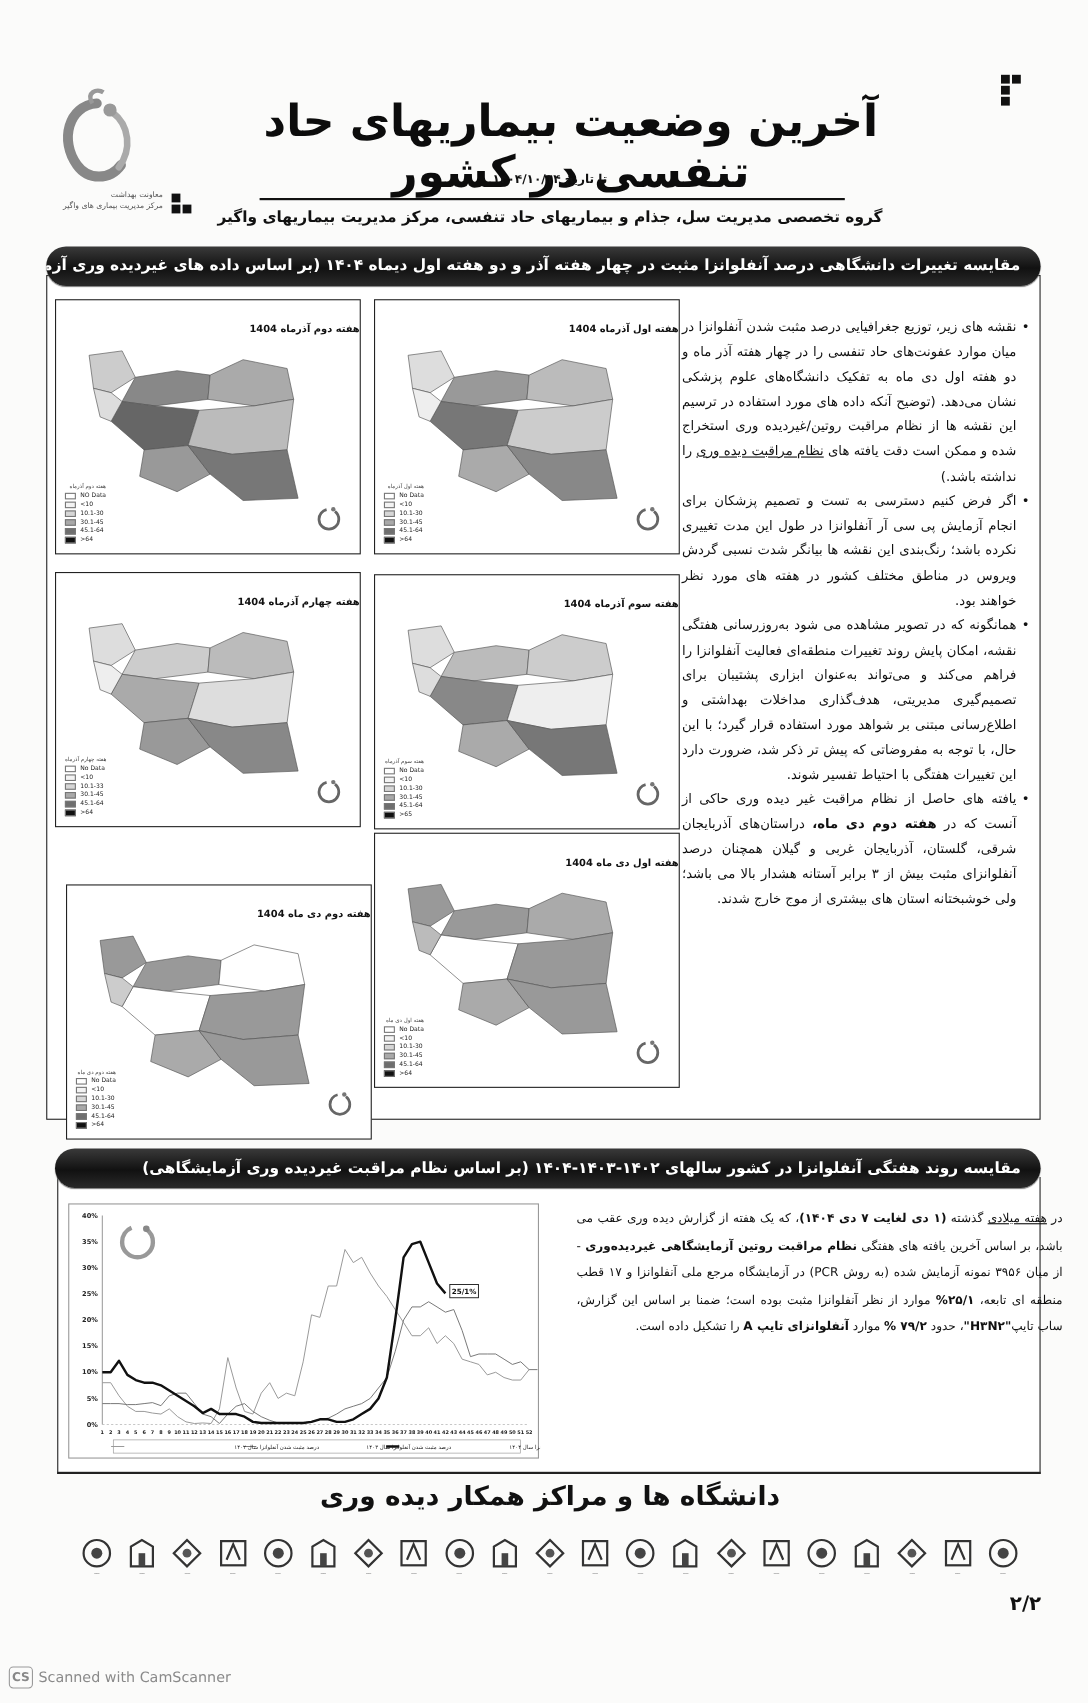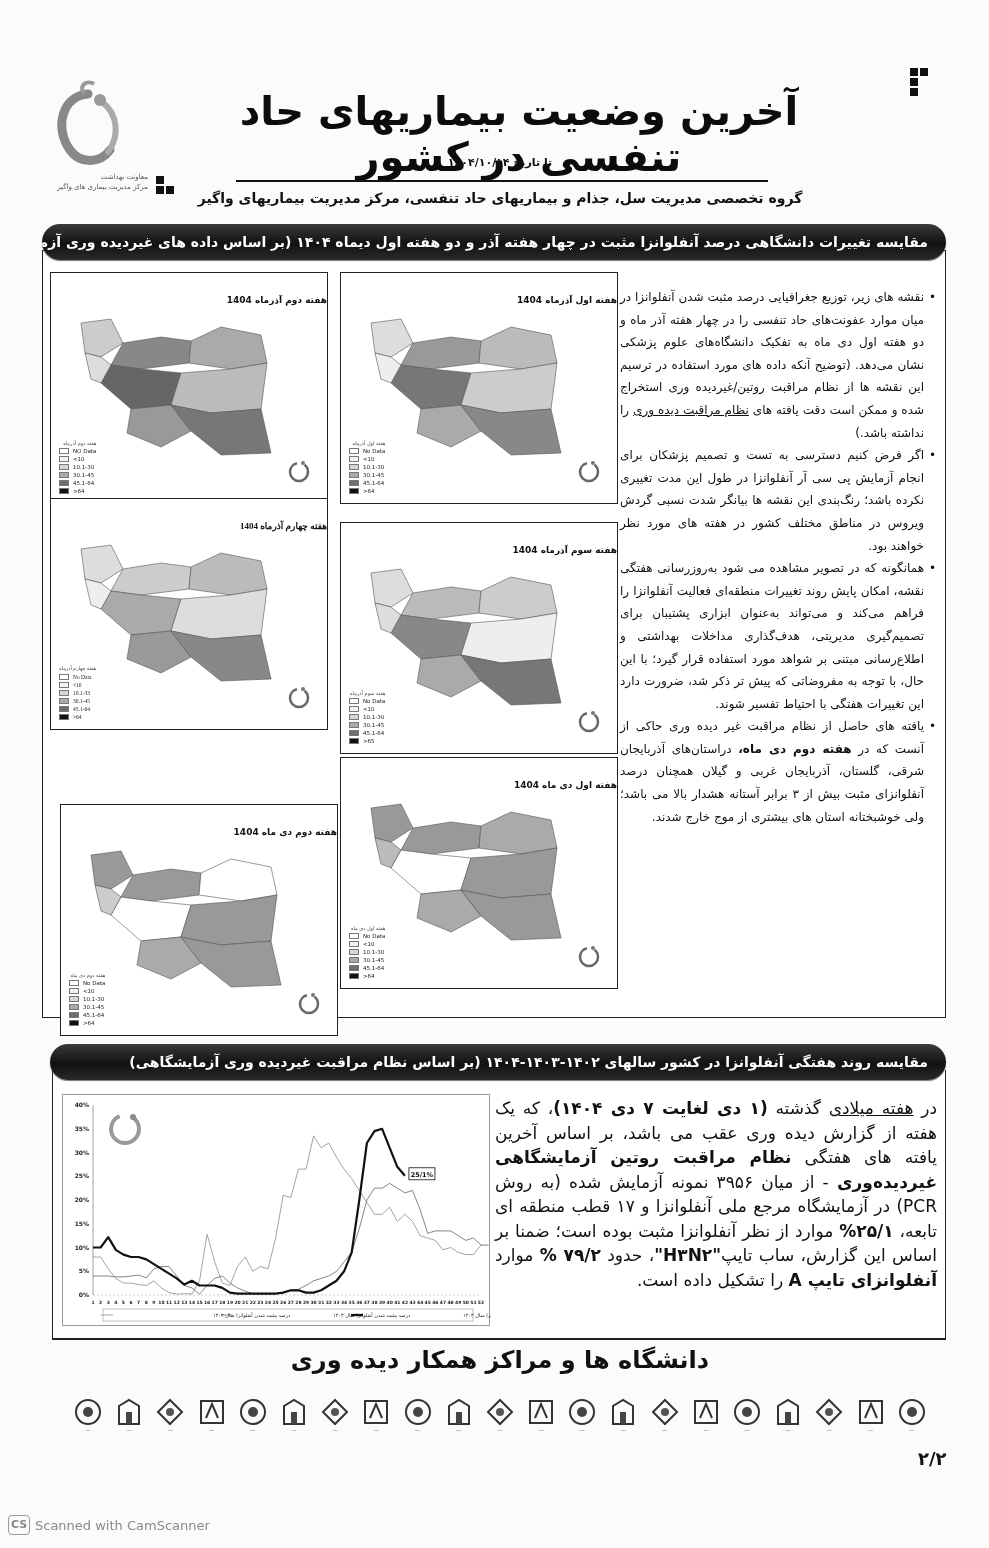--- a/index.html
+++ b/index.html
@@ -39,21 +39,21 @@
 
   
   .text-col { position: absolute; left: 620px; top: 286px; width: 316px; direction: rtl; text-align: justify; font-size: 12px; line-height: 22.6px; }
   .bullet { position: relative; padding-right: 12px; }
   .bullet::before { content: "•"; position: absolute; right: 0; top: 0; }
   .ul { text-decoration: underline; }
   b { font-weight: bold; }
 
   
   .chart-box { position: absolute; left: 62px; top: 1094px; width: 428px; height: 232px; border: 1px solid #999; background: #fff; }
-  .chart-text { position: absolute; left: 495px; top: 1096px; width: 442px; direction: rtl; text-align: justify; font-size: 17px; line-height: 24.5px; }
+  .chart-text { position: absolute; left: 524px; top: 1096px; width: 442px; direction: rtl; text-align: justify; font-size: 11px; line-height: 24.5px; }
 
   
   .partners-title { position: absolute; left: 200px; top: 1346px; width: 600px; text-align: center; direction: rtl; font-size: 24px; font-weight: bold; }
   .partners-row { position: absolute; left: 70px; top: 1398px; width: 860px; height: 52px; display: flex; flex-direction: row-reverse; justify-content: space-between; align-items: flex-start; }
   .p-logo { width: 36px; text-align: center; }
   .p-logo svg { display: block; margin: 0 auto; }
   .p-cap { font-size: 4px; color: #555; line-height: 5px; margin-top: 2px; }
   .page-num { position: absolute; left: 918px; top: 1448px; font-size: 18px; font-weight: bold; }
   .scanner { position: absolute; left: 8px; top: 1515px; display: flex; align-items: center; gap: 5px; color: #8a8a8a; font-size: 13px; }
   .cs-badge { width: 22px; height: 20px; border: 1.5px solid #9a9a9a; border-radius: 4px; font-size: 11px; font-weight: bold; text-align: center; line-height: 17px; color: #888; }
@@ -216,21 +216,21 @@
           <div class="legend-row">
             <span class="swatch" style="background: rgb(17, 17, 17);"></span>
             <span>&gt;65</span>
           </div>
         </div>
         <svg width="24" height="28" class="map-logo">
           <circle cx="12" cy="15" r="9" fill="none" stroke="#666" stroke-width="2.5" stroke-dasharray="40 8"></circle>
           <circle cx="16" cy="6" r="2" fill="#777"></circle>
         </svg>
       </div>
-      <div class="map-card" style="left: 50px; top: 498px; font-family: Liberation Serif, serif;">
+      <div class="map-card" style="left: 50px; top: 520px;">
         <div class="map-title">هفته چهارم آذرماه 1404</div>
         <svg width="220" height="150" class="iran">
           <path d="M10 10 L40 6 L52 30 L30 44 L14 40 Z" fill="#ddd" stroke="#555" stroke-width="0.6"></path>
           <path d="M52 30 L90 24 L120 28 L118 50 L70 56 L40 52 Z" fill="#ccc" stroke="#555" stroke-width="0.6"></path>
           <path d="M120 28 L150 14 L190 22 L196 50 L160 56 L118 50 Z" fill="#bbb" stroke="#555" stroke-width="0.6"></path>
           <path d="M40 52 L70 56 L110 60 L100 92 L60 96 L30 70 Z" fill="#aaa" stroke="#555" stroke-width="0.6"></path>
           <path d="M110 60 L160 56 L196 50 L190 96 L140 100 L100 92 Z" fill="#ddd" stroke="#555" stroke-width="0.6"></path>
           <path d="M60 96 L100 92 L120 118 L90 134 L56 120 Z" fill="#999" stroke="#555" stroke-width="0.6"></path>
           <path d="M100 92 L140 100 L190 96 L200 140 L150 142 L120 118 Z" fill="#888" stroke="#555" stroke-width="0.6"></path>
           <path d="M14 40 L30 44 L40 52 L30 70 L20 66 Z" fill="#eee" stroke="#555" stroke-width="0.6"></path>

